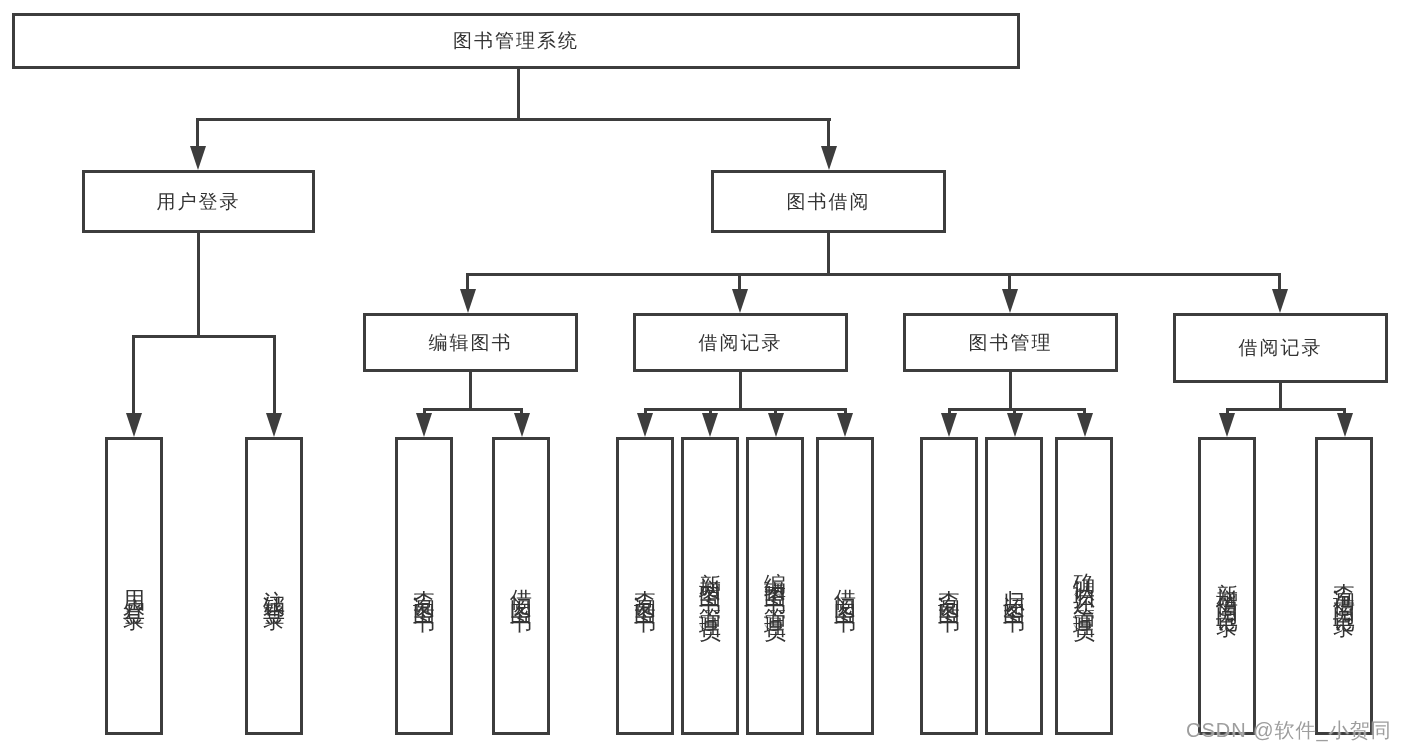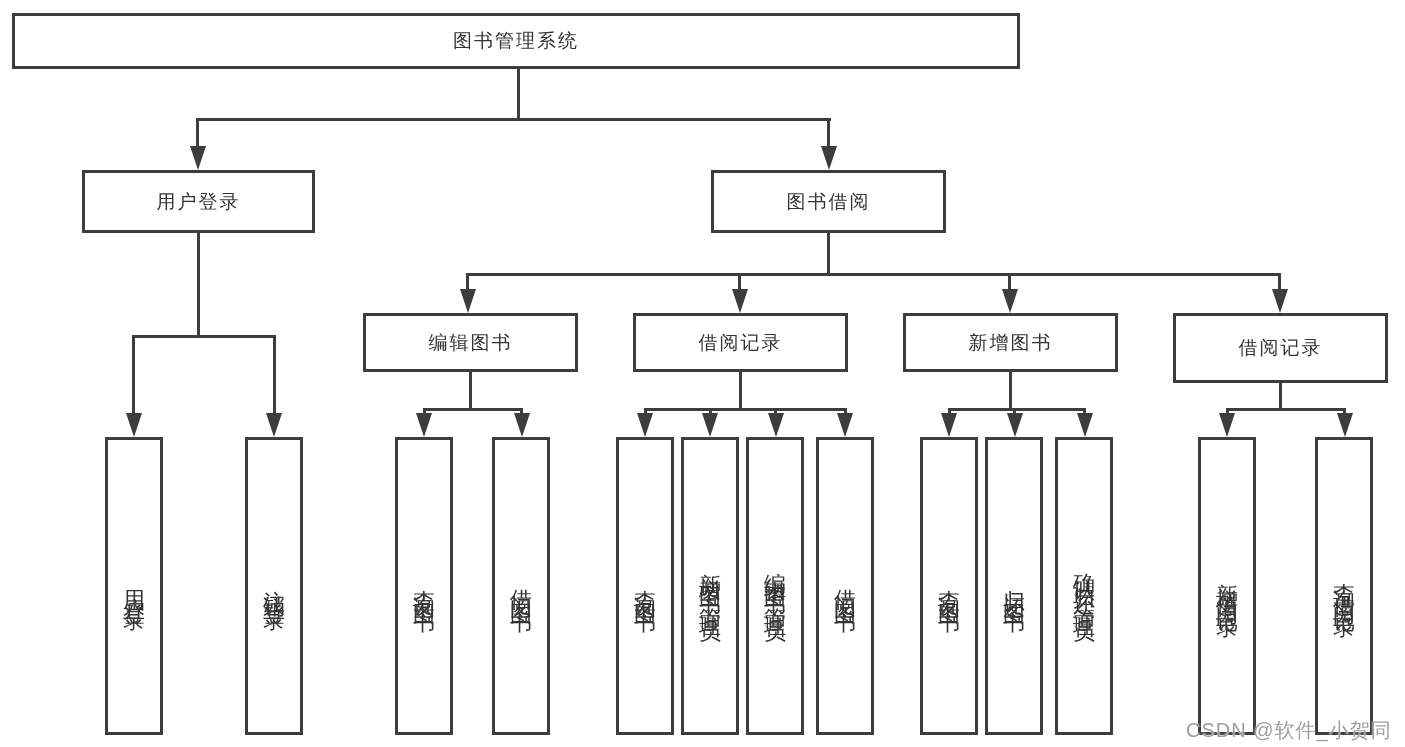--- a/index.html
+++ b/index.html
@@ -107,21 +107,21 @@
     <div class="arrow" style="left:1272px;top:289px;"></div>
   </div>
 
   <div class="box" style="left:363px;top:313px;width:215px;height:59px;">
     <span>编辑图书</span>
   </div>
   <div class="box" style="left:633px;top:313px;width:215px;height:59px;">
     <span>借阅记录</span>
   </div>
   <div class="box" style="left:903px;top:313px;width:215px;height:59px;">
-    <span>新增图书</span>
+    <span>图书管理</span>
   </div>
   <div class="box" style="left:1173px;top:313px;width:215px;height:70px;">
     <span>借阅记录</span>
   </div>
 
   <div>
     <div class="vl" style="left:469px;top:372px;height:39px;"></div>
     <div class="hl" style="left:423px;top:408px;width:100px;"></div>
     <div class="vl" style="left:423px;top:408px;height:12px;"></div>
     <div class="arrow" style="left:416px;top:413px;"></div>

